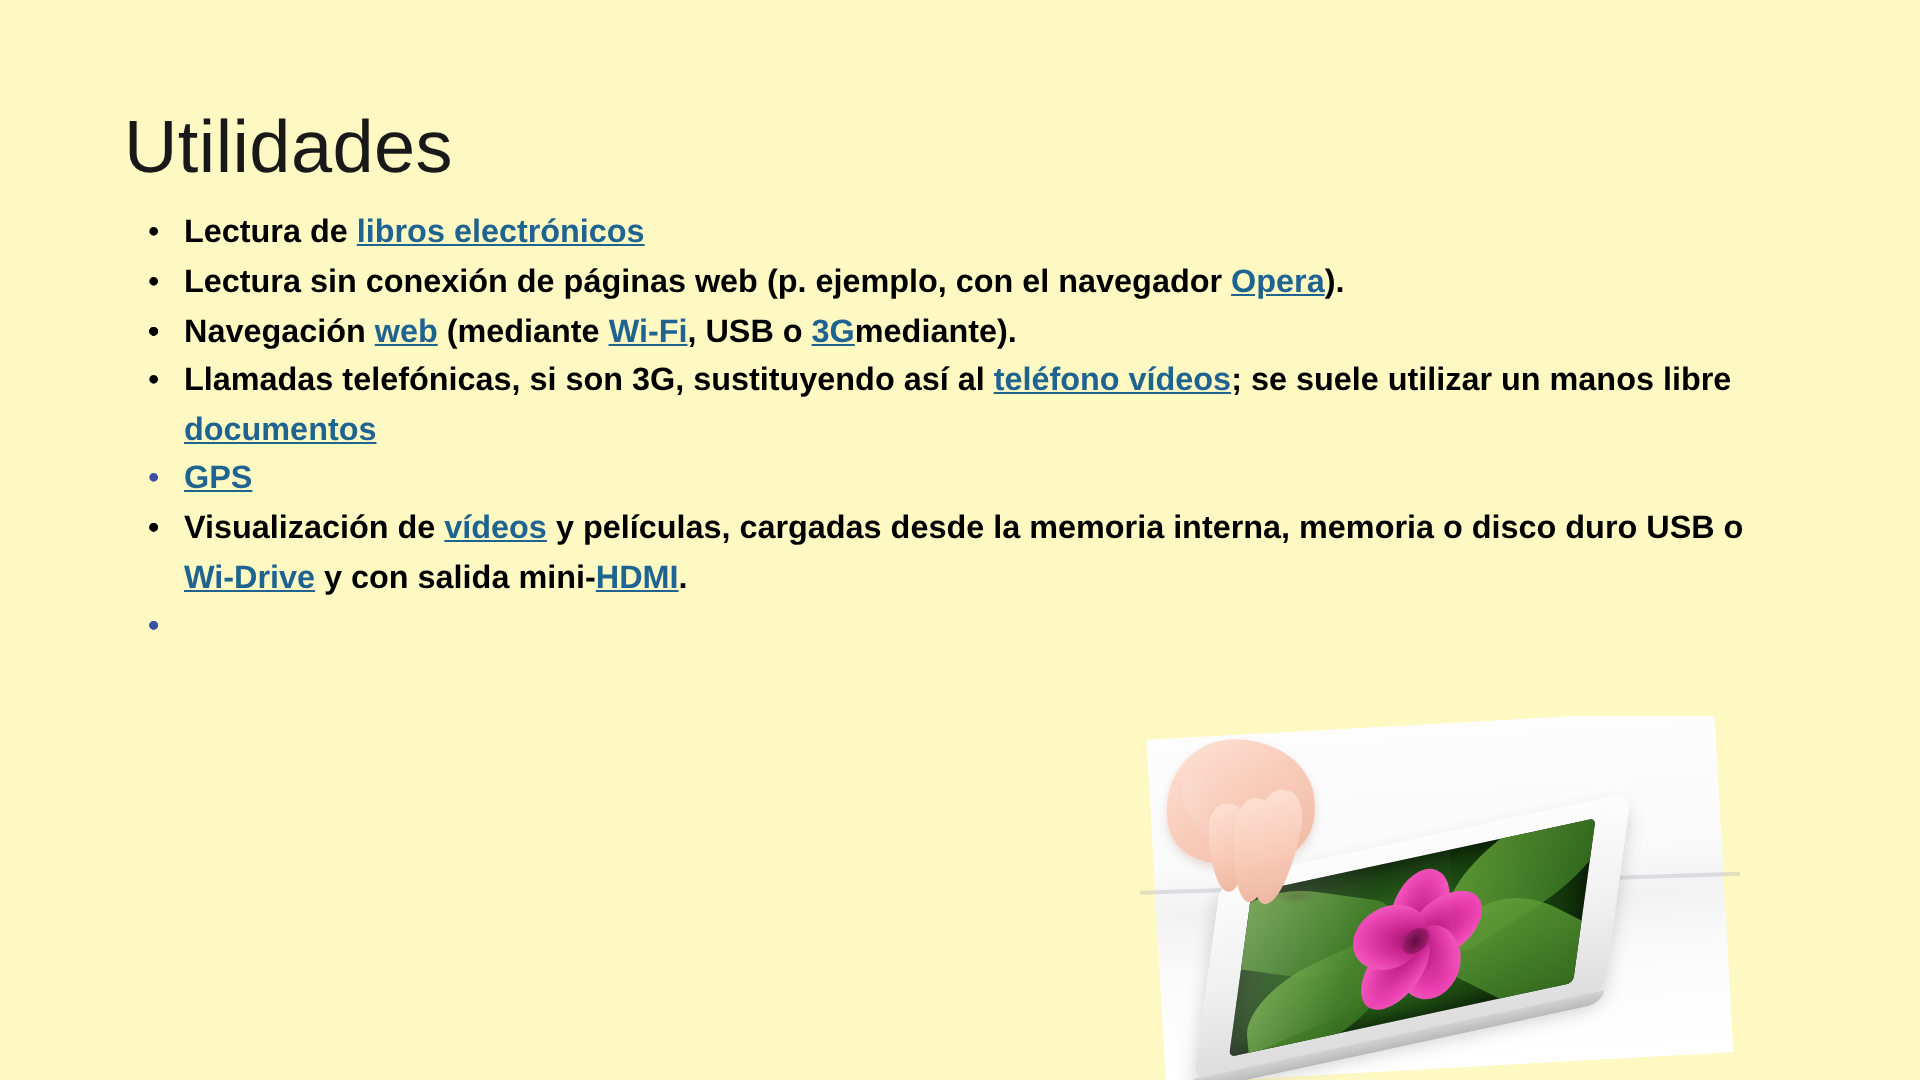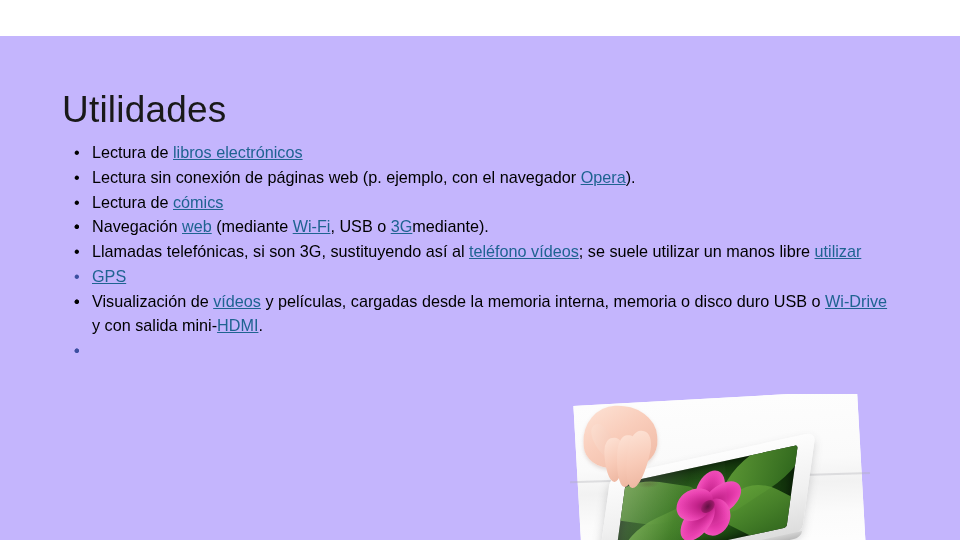--- a/index.html
+++ b/index.html
@@ -11,22 +11,21 @@
     height: 540px;
     background: #ffffff;
     font-family: "Liberation Sans", sans-serif;
     overflow: hidden;
     position: relative;
   }
 
   .slide {
     position: absolute;
     inset: 0;
-    background: #c4b5fd;
-    margin-top: 36px;
+    background: #fef9c3;
   }
 
   
   .slide-title {
     position: absolute;
     left: 62px;
     top: 52px;
     font-size: 37px;
     line-height: 44px;
     font-weight: 300;
@@ -63,20 +62,21 @@
     line-height: 24.3px;
     color: #000000;
   }
 
   .bullet-item.link-item .bullet-dot {
     color: #3c4fa0;
   }
 
   .bullet-text {
     display: inline;
+    font-weight: bold;
   }
 
   
   a.slide-link,
   .slide-link {
     color: #1f6391;
     text-decoration: underline;
     text-underline-offset: 1px;
     cursor: pointer;
   }
@@ -263,24 +263,24 @@
 </head>
 <body>
 
 <div class="slide">
 
   <div class="slide-title">Utilidades</div>
 
   <ul class="bullet-list">
       <li class="bullet-item"><span class="bullet-dot">•</span><span class="bullet-text"><span>Lectura de </span><a class="slide-link">libros electrónicos</a></span></li>
       <li class="bullet-item"><span class="bullet-dot">•</span><span class="bullet-text"><span>Lectura sin conexión de páginas web (p. ejemplo, con el navegador </span><a class="slide-link">Opera</a><span>).</span></span></li>
-      <li class="bullet-item"><span class="bullet-dot">•</span><span class="bullet-text"><span>Lectura de </span><a class="slide-link">cómics</a></span></li>
+      <li class="bullet-item"><span class="bullet-dot">•</span></li>
       <li class="bullet-item"><span class="bullet-dot">•</span></li>
       <li class="bullet-item"><span class="bullet-dot">•</span><span class="bullet-text"><span>Navegación </span><a class="slide-link">web</a><span> (mediante </span><a class="slide-link">Wi-Fi</a><span>, USB o </span><a class="slide-link">3G</a><span>mediante).</span></span></li>
-      <li class="bullet-item"><span class="bullet-dot">•</span><span class="bullet-text"><span>Llamadas telefónicas, si son 3G, sustituyendo así al </span><a class="slide-link">teléfono vídeos</a><span>; se suele utilizar un manos libre </span><a class="slide-link">utilizar</a></span></li>
+      <li class="bullet-item"><span class="bullet-dot">•</span><span class="bullet-text"><span>Llamadas telefónicas, si son 3G, sustituyendo así al </span><a class="slide-link">teléfono vídeos</a><span>; se suele utilizar un manos libre </span><a class="slide-link">documentos</a></span></li>
       <li class="bullet-item link-item"><span class="bullet-dot">•</span><span class="bullet-text"><a class="slide-link">GPS</a></span></li>
       <li class="bullet-item"><span class="bullet-dot">•</span></li>
       <li class="bullet-item"><span class="bullet-dot">•</span><span class="bullet-text"><span>Visualización de </span><a class="slide-link">vídeos</a><span> y películas, cargadas desde la memoria interna, memoria o disco duro USB o </span><a class="slide-link">Wi-Drive</a><span> y con salida mini-</span><a class="slide-link">HDMI</a><span>.</span></span></li>
       <li class="bullet-item link-item"><span class="bullet-dot">•</span></li>
       <li class="bullet-item link-item"><span class="bullet-dot">•</span></li>
     </ul>
 
   <div class="photo-frame">
     <div class="photo-inner">
       <div class="desk"></div>

